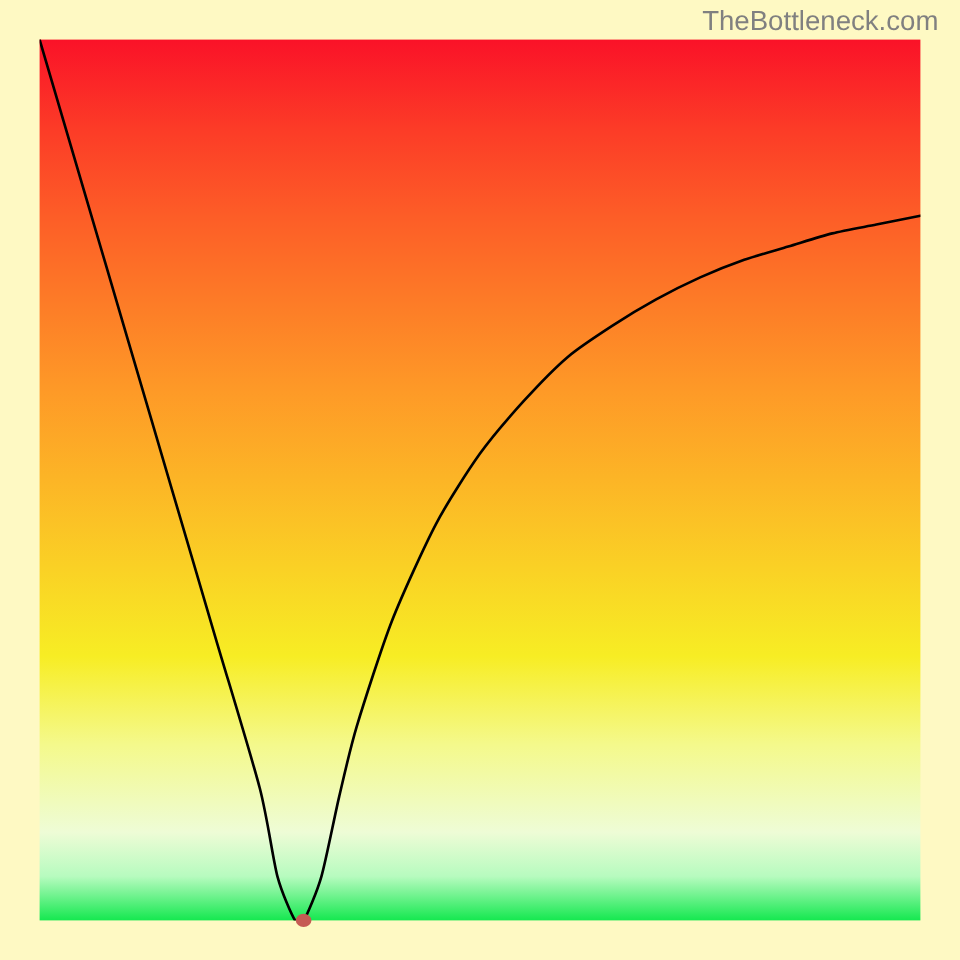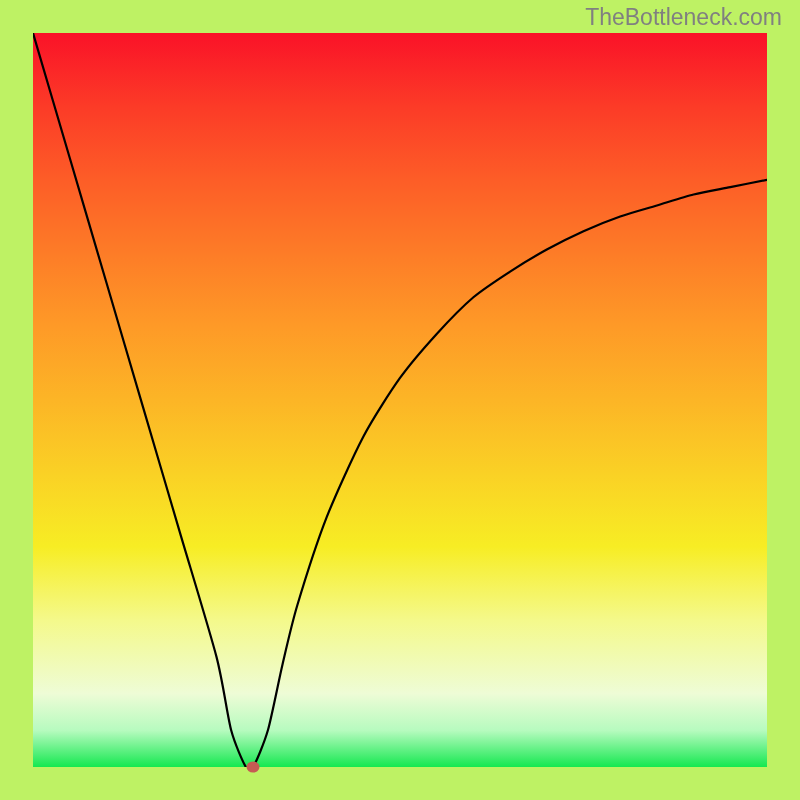--- a/index.html
+++ b/index.html
@@ -1,20 +1,20 @@
 <!DOCTYPE html>
 <html><head>
 <meta charset="utf-8">
 <style>
   * { margin: 0; padding: 0; box-sizing: border-box; }
   html, body { width: 800px; height: 800px; overflow: hidden; background: #000; }
   .outer {
     width: 800px;
     height: 800px;
-    background: #bef264;
+    background: #fef9c3;
     position: relative;
   }
   .watermark {
     position: absolute;
     top: 4px;
     right: 18px;
     color: #808080;
     font-family: Arial, Helvetica, sans-serif;
     font-size: 23px;
     font-weight: 400;

